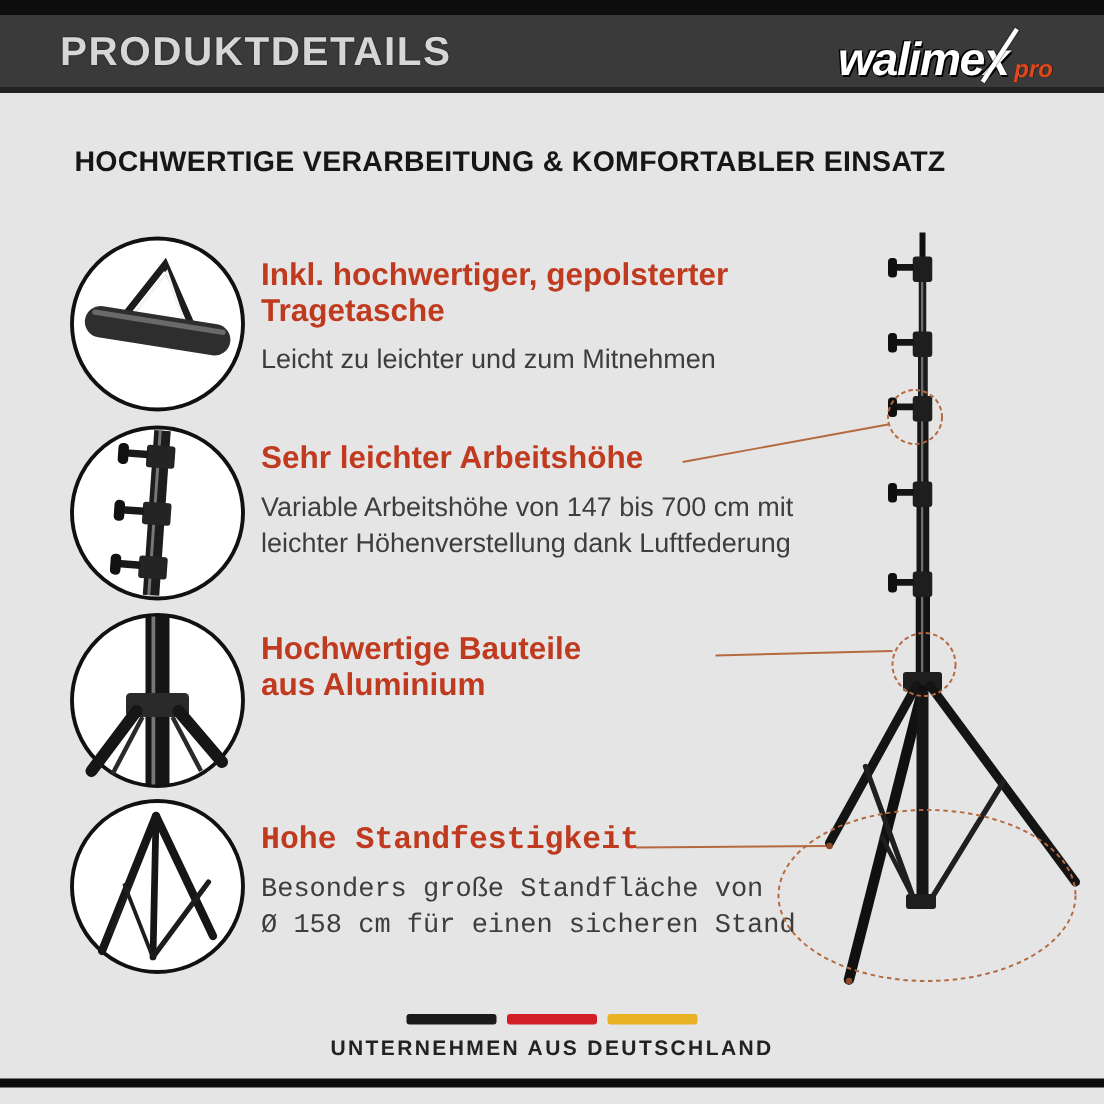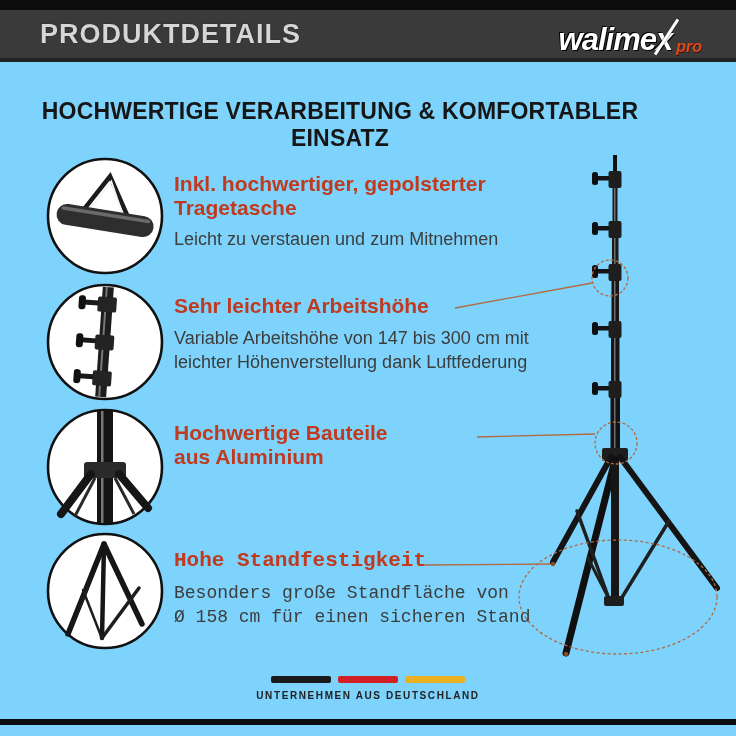--- a/index.html
+++ b/index.html
@@ -1,19 +1,19 @@
 <!DOCTYPE html>
 <html><head>
 <meta charset="utf-8">
 <style>
   * { margin:0; padding:0; box-sizing:border-box; }
   html,body { background:#fff; }
   .page {
     position:relative; width:736px; height:736px; overflow:hidden;
-    background:#7dd3fc; font-family:"Liberation Sans", sans-serif;
+    background:#e5e5e5; font-family:"Liberation Sans", sans-serif;
   }
   
   .top-strip { position:absolute; left:0; top:0; width:736px; height:10px; background:#0d0d0d; }
   .header-bar {
     position:absolute; left:0; top:10px; width:736px; height:52px;
     background:#3a3a3a; border-bottom:4px solid #222;
     display:flex; align-items:center;
   }
   .header-title {
     margin-left:40px; font-size:27px; font-weight:bold; color:#d6d6d6;
@@ -28,21 +28,21 @@
     position:absolute; right:34px; top:0px; width:3px; height:42px;
     background:#fff; transform:rotate(33deg); box-shadow:0 0 1px #000;
   }
   .logo-sub {
     font-size:16px; font-weight:bold; font-style:italic; color:#e0481c;
     margin-left:4px; line-height:26px; text-shadow:0.5px 0.5px 0 #3a0e00;
   }
   
   .heading {
     position:absolute; left:0; top:98px; width:680px; text-align:center;
-    font-size:23px; font-weight:bold; color:#161616; letter-spacing:0.2px;
+    font-size:19px; font-weight:bold; color:#161616; letter-spacing:0.2px;
     transform:scaleX(1.0);
   }
   
   .f-circle { position:absolute; left:44px; width:122px; height:122px; }
   .f-text { position:absolute; left:174px; width:400px; }
   .f-title {
     font-size:21px; font-weight:bold; color:#bf3a1e;
     line-height:1.12; white-space:pre-line;
   }
   .f-body {
@@ -56,21 +56,21 @@
   
   .stand-overlay { position:absolute; left:0; top:0; width:736px; height:736px; pointer-events:none; }
   
   .flag { position:absolute; left:0; top:676px; width:736px; display:flex; justify-content:center; gap:7px; }
   .flag .stripe { width:60px; height:7px; border-radius:2px; }
   .stripe-black { background:#1a1a1a; }
   .stripe-red   { background:#d32026; }
   .stripe-gold  { background:#e8b224; }
   .origin-text {
     position:absolute; left:0; top:690px; width:736px; text-align:center;
-    font-size:10px; font-weight:bold; color:#222; letter-spacing:1.6px;
+    font-size:14px; font-weight:bold; color:#222; letter-spacing:1.6px;
   }
   .bottom-bar { position:absolute; left:0; top:719px; width:736px; height:6px; background:#0d0d0d; }
 </style>
 </head>
 <body>
 
 <div class="page">
 
   <div class="top-strip"></div>
   <div class="header-bar">
@@ -91,21 +91,21 @@
         <path d="M36,62 L59,21 L84,60" fill="none" stroke="#1c1c1c" stroke-width="4.5"></path>
         <path d="M41,62 L61,26 L79,60" fill="none" stroke="#f4f4f4" stroke-width="2"></path>
         <rect x="12" y="55" width="98" height="21" rx="10.5" fill="#2e2e2e"></rect>
         <rect x="16" y="58" width="90" height="3.5" rx="1.75" fill="#6a6a6a"></rect>
       </g>
     </svg>
   </div>
   <div class="f-text t1">
     <div class="f-title">Inkl. hochwertiger, gepolsterter
 Tragetasche</div>
-    <div class="f-body">Leicht zu verstauen und zum Mitnehmen</div>
+    <div class="f-body">Leicht zu leichter und zum Mitnehmen</div>
   </div>
 
   <div class="f-circle c2">
     <svg width="122" height="122" viewBox="0 0 122 122">
       <circle cx="61" cy="61" r="57" fill="#fff" stroke="#111" stroke-width="2.6"></circle>
       <g transform="rotate(4 61 61)">
         <rect x="55" y="6" width="11" height="110" fill="#1d1d1d"></rect>
         <rect x="58" y="6" width="2" height="110" fill="#777"></rect>
         <g>
           <rect x="51" y="16" width="19" height="15" rx="2" fill="#242424"></rect>
@@ -120,21 +120,21 @@
         <g>
           <rect x="51" y="90" width="19" height="15" rx="2" fill="#242424"></rect>
           <rect x="37" y="94" width="15" height="5" fill="#1a1a1a"></rect>
           <rect x="32" y="90" width="7" height="14" rx="3" fill="#111"></rect>
         </g>
       </g>
     </svg>
   </div>
   <div class="f-text t2">
     <div class="f-title">Sehr leichter Arbeitshöhe</div>
-    <div class="f-body">Variable Arbeitshöhe von 147 bis 300 cm mit
+    <div class="f-body">Variable Arbeitshöhe von 147 bis 700 cm mit
 leichter Höhenverstellung dank Luftfederung</div>
   </div>
 
   <div class="f-circle c3">
     <svg width="122" height="122" viewBox="0 0 122 122">
       <circle cx="61" cy="61" r="57" fill="#fff" stroke="#111" stroke-width="2.6"></circle>
       <rect x="53" y="5" width="16" height="112" fill="#151515"></rect>
       <rect x="57" y="5" width="2.5" height="112" fill="#777"></rect>
       <rect x="40" y="56" width="42" height="16" rx="3" fill="#2a2a2a"></rect>
       <path d="M47,68 L17,108" stroke="#161616" stroke-width="8" stroke-linecap="round"></path>

